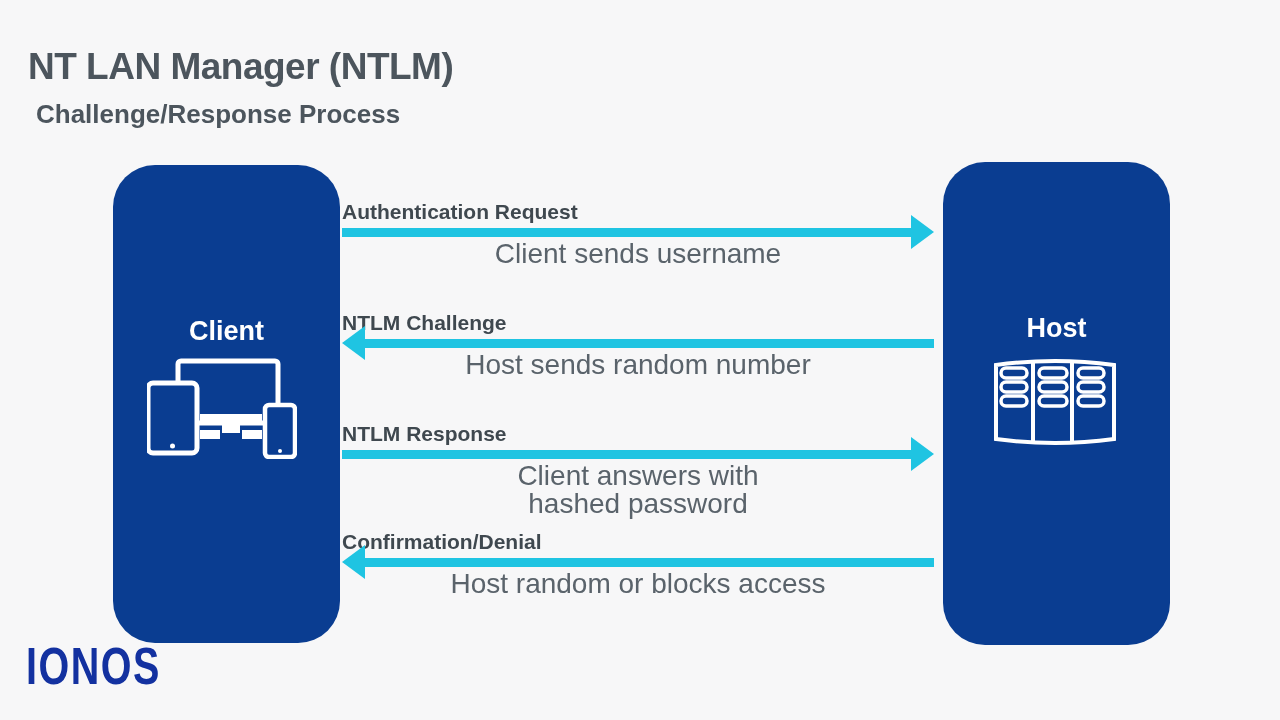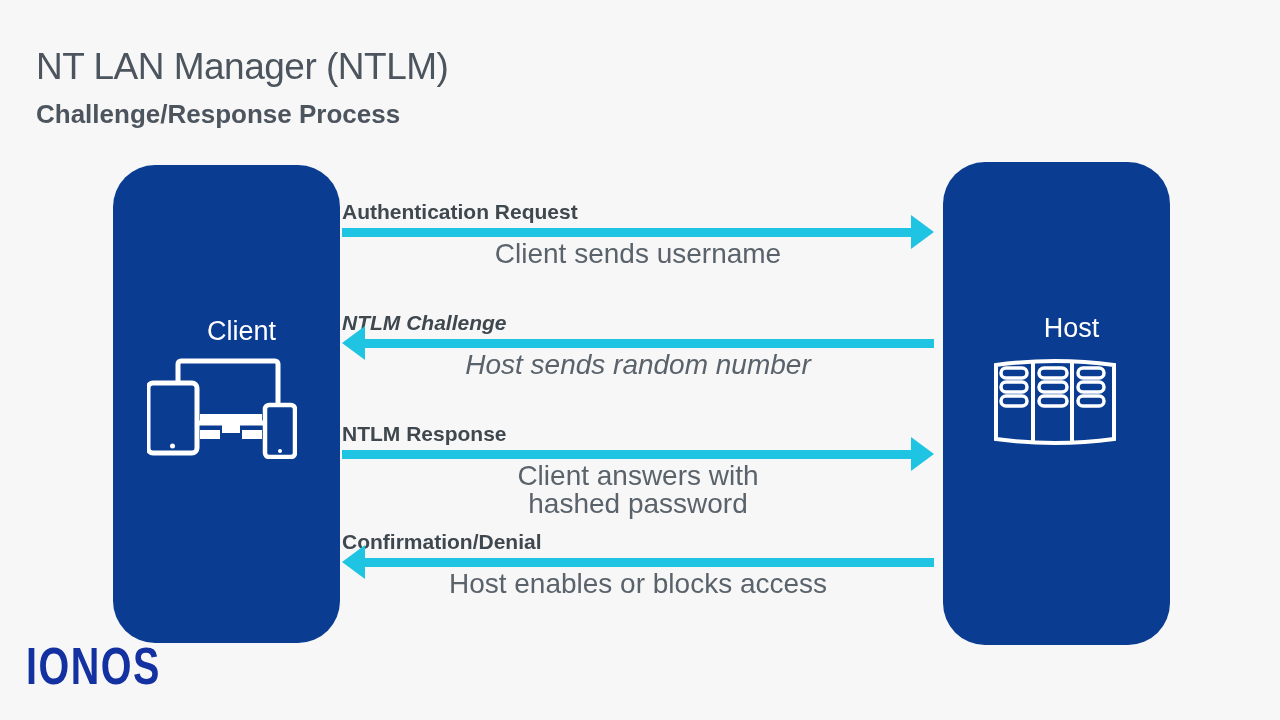--- a/index.html
+++ b/index.html
@@ -10,39 +10,39 @@
     --label:#3f484f;
     --desc:#5a636b;
     --logo:#1331a0;
   }
   *{margin:0;padding:0;box-sizing:border-box;}
   html,body{width:1280px;height:720px;}
   body{font-family:"Liberation Sans",sans-serif;background:var(--bg);}
   .stage{position:relative;width:1280px;height:720px;overflow:hidden;background:var(--bg);}
 
   
-  .page-title{position:absolute;left:36px;top:46px;font-size:37px;font-weight:400;
+  .page-title{position:absolute;left:28px;top:46px;font-size:37px;font-weight:700;
     letter-spacing:-0.5px;color:var(--title);}
   .page-subtitle{position:absolute;left:36px;top:99px;font-size:26px;font-weight:700;
     color:var(--title);}
 
   
   .node{position:absolute;background:var(--navy);border-radius:42px;}
   .node-client{left:113px;top:165px;width:227px;height:478px;}
   .node-host{left:943px;top:162px;width:227px;height:483px;}
   .node-label{position:absolute;left:0;width:100%;text-align:center;top:151px;
-    color:#ffffff;font-size:27px;font-weight:400;margin-left:15px;}
+    color:#ffffff;font-size:27px;font-weight:700;}
   .node-icon{position:absolute;}
   .icon-devices{left:34px;top:192px;}
   .icon-server{left:50px;top:193px;}
 
   
   .flow{position:absolute;left:342px;width:592px;height:112px;}
   .flow-1{top:200px;}
-  .flow-2{top:311px;font-style:italic;}
+  .flow-2{top:311px;}
   .flow-3{top:422px;}
   .flow-4{top:530px;}
   .flow-label{position:absolute;top:0;left:0;width:100%;
     font-size:21px;font-weight:700;color:var(--label);}
   .flow-desc{position:absolute;top:40px;left:0;width:100%;text-align:center;
     font-size:28px;font-weight:400;color:var(--desc);line-height:28px;}
   .flow-desc.wrap{left:50%;transform:translateX(-50%);width:330px;}
 
   .arrow{position:absolute;left:0;top:15px;width:592px;height:34px;}
   .arrow .shaft{position:absolute;top:13px;height:9px;background:var(--cyan);}
@@ -126,18 +126,18 @@
     </div>
     <div class="flow-desc wrap">Client answers with hashed password</div>
   </div>
 
   <div class="flow flow-4">
     <div class="flow-label">Confirmation/Denial</div>
     <div class="arrow left">
       <div class="head"></div>
       <div class="shaft"></div>
     </div>
-    <div class="flow-desc">Host enables or blocks access</div>
+    <div class="flow-desc">Host random or blocks access</div>
   </div>
 
   <div class="brand-logo">IONOS</div>
 
 </div>
 
 </body></html>

